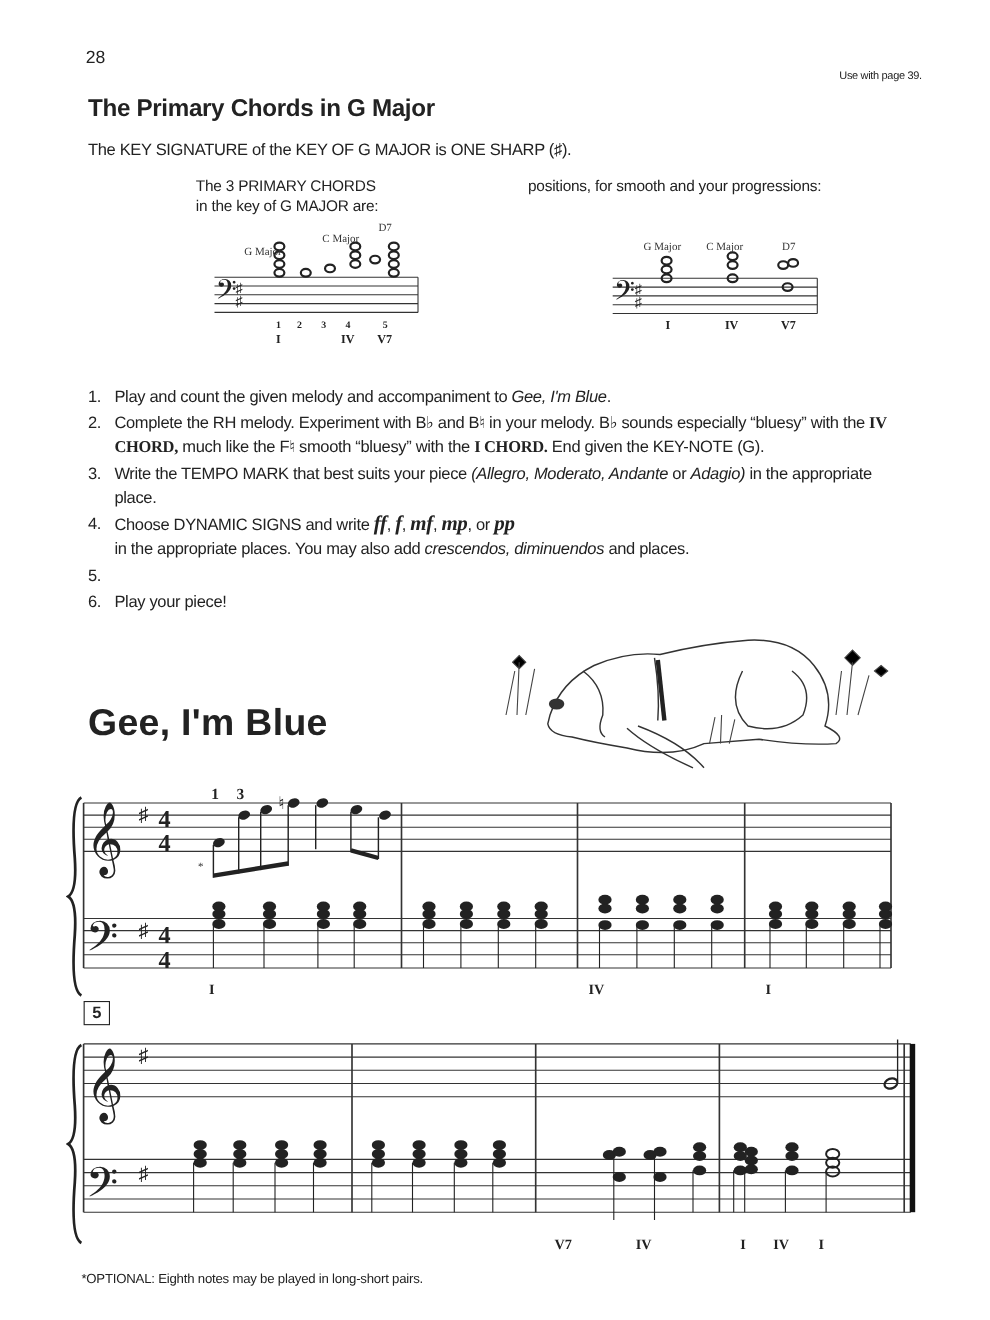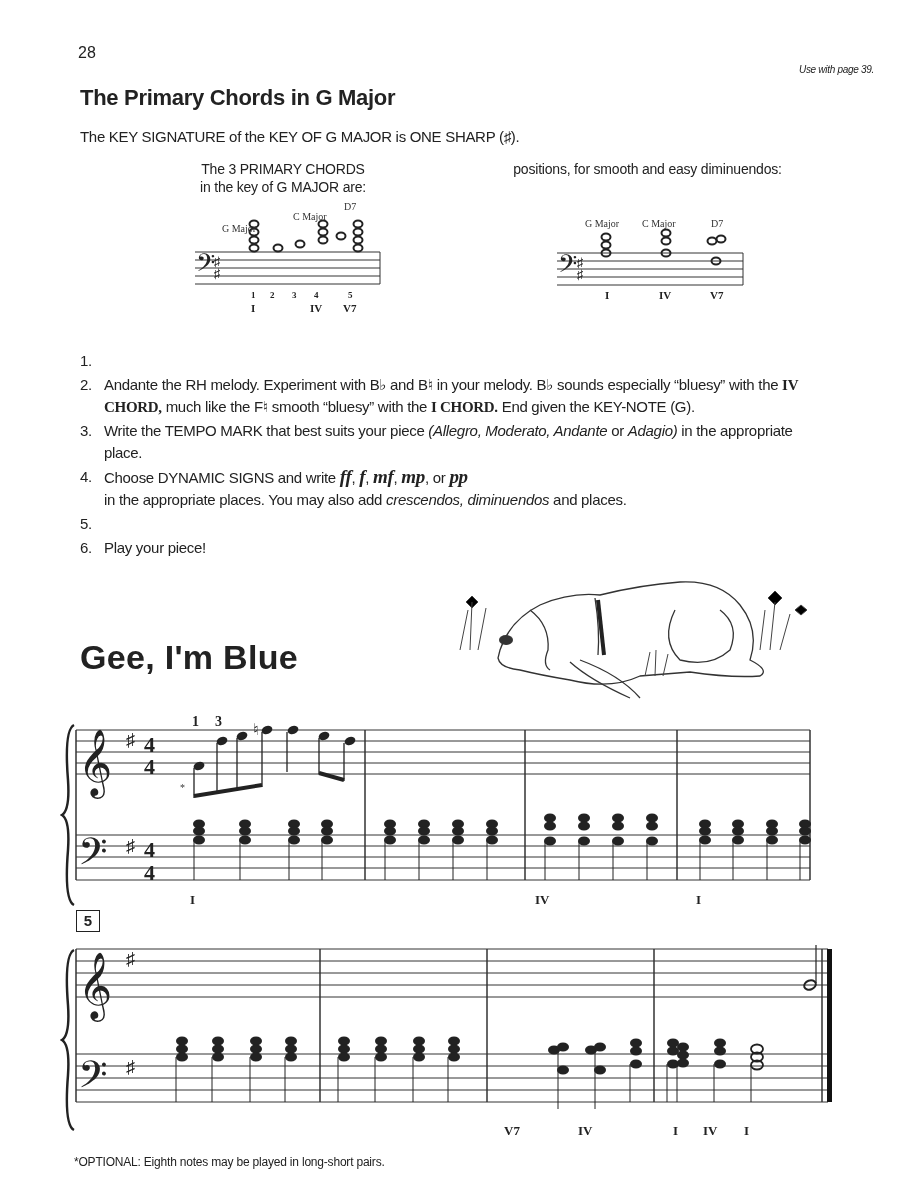--- a/index.html
+++ b/index.html
@@ -1,22 +1,22 @@
 <!DOCTYPE html>
 <html><head>
 <meta charset="utf-8">
 <style>
   html,body{margin:0;padding:0;background:#fff;}
   body{width:900px;height:1200px;position:relative;overflow:hidden;font-family:"Liberation Sans",sans-serif;color:#222;}
   .abs{position:absolute;}
   .page-num{left:78px;top:44px;font-size:16px;}
-  .use-with{left:763px;top:64px;font-size:10px;font-style:italic;letter-spacing:-0.3px;margin-left:36px;}
+  .use-with{left:763px;top:64px;font-size:10px;letter-spacing:-0.3px;}
   .title{left:80px;top:85px;font-size:22px;font-weight:bold;letter-spacing:-0.3px;}
   .keysig{left:80px;top:128px;font-size:15px;letter-spacing:-0.3px;}
-  .cap{font-size:14px;text-align:center;line-height:18px;letter-spacing:-0.2px;}
+  .cap{font-size:14px;text-align:left;line-height:18px;letter-spacing:-0.2px;}
   .cap1{left:178px;top:160px;width:210px;}
   .cap2{left:480px;top:160px;width:335px;}
   ol.steps{position:absolute;left:80px;top:350px;margin:0;padding:0;list-style:none;width:750px;}
   ol.steps li{font-size:15px;line-height:22px;letter-spacing:-0.3px;display:flex;margin-bottom:2px;}
   ol.steps li .n{width:24px;flex:none;}
   .serifb{font-family:"Liberation Serif",serif;font-weight:bold;}
   .dyn{font-family:"Liberation Serif",serif;font-style:italic;font-weight:bold;font-size:19px;}
   .song{left:80px;top:638px;font-size:34px;font-weight:bold;letter-spacing:0.3px;}
   .foot{left:74px;top:1127px;font-size:12px;letter-spacing:-0.2px;margin-top:28px;}
   svg text{font-family:"Liberation Serif",serif;}
@@ -72,21 +72,21 @@
     <text x="158" y="100">5</text>
   </g>
   <g font-size="11" fill="#222" font-weight="bold">
     <text x="61" y="114">I</text>
     <text x="120" y="114">IV</text>
     <text x="153" y="114">V7</text>
   </g>
 </svg>
 
 <div class="abs cap cap2">
-  <div>positions, for smooth and easy diminuendos:</div>
+  <div>positions, for smooth and your progressions:</div>
 </div>
 <svg class="abs" style="left:555px;top:215px" width="200" height="100">
   <g stroke="#333" stroke-width="1">
     <line x1="2" y1="38" x2="188" y2="38"></line>
       <line x1="2" y1="46" x2="188" y2="46"></line>
       <line x1="2" y1="54" x2="188" y2="54"></line>
       <line x1="2" y1="62" x2="188" y2="62"></line>
       <line x1="2" y1="70" x2="188" y2="70"></line>
     <line x1="188" y1="38" x2="188" y2="70"></line>
   </g>
@@ -110,24 +110,25 @@
   <g font-size="11" fill="#222" font-weight="bold">
     <text x="50" y="84">I</text>
     <text x="104" y="84">IV</text>
     <text x="155" y="84">V7</text>
   </g>
 </svg>
 
 <ol class="steps">
   <li>
       <span class="n">1.</span>
+      <span><span>Play and count the given melody and accompaniment to </span><i>Gee, I'm Blue</i><span>.</span></span>
     </li>
   <li>
       <span class="n">2.</span>
-      <span><span>Andante the RH melody.  Experiment with B♭ and B♮ in your melody.  B♭ sounds especially “bluesy” with the </span><span class="serifb">IV CHORD,</span><span> much like the F♮ smooth “bluesy” with the </span><span class="serifb">I CHORD.</span><span>  End given the KEY-NOTE (G).</span></span>
+      <span><span>Complete the RH melody.  Experiment with B♭ and B♮ in your melody.  B♭ sounds especially “bluesy” with the </span><span class="serifb">IV CHORD,</span><span> much like the F♮ smooth “bluesy” with the </span><span class="serifb">I CHORD.</span><span>  End given the KEY-NOTE (G).</span></span>
     </li>
   <li>
       <span class="n">3.</span>
       <span><span>Write the TEMPO MARK that best suits your piece </span><i>(Allegro, Moderato, Andante</i><span> or </span><i>Adagio)</i><span> in the appropriate place.</span></span>
     </li>
   <li>
       <span class="n">4.</span>
       <span><span>Choose DYNAMIC SIGNS and write </span><span class="dyn">ff</span>, <span class="dyn">f</span>, <span class="dyn">mf</span>, <span class="dyn">mp</span>, <span>or</span> <span class="dyn">pp</span><br><span>in the appropriate places.  You may also add </span><i>crescendos, diminuendos</i><span> and places.</span></span>
     </li>
   <li>

